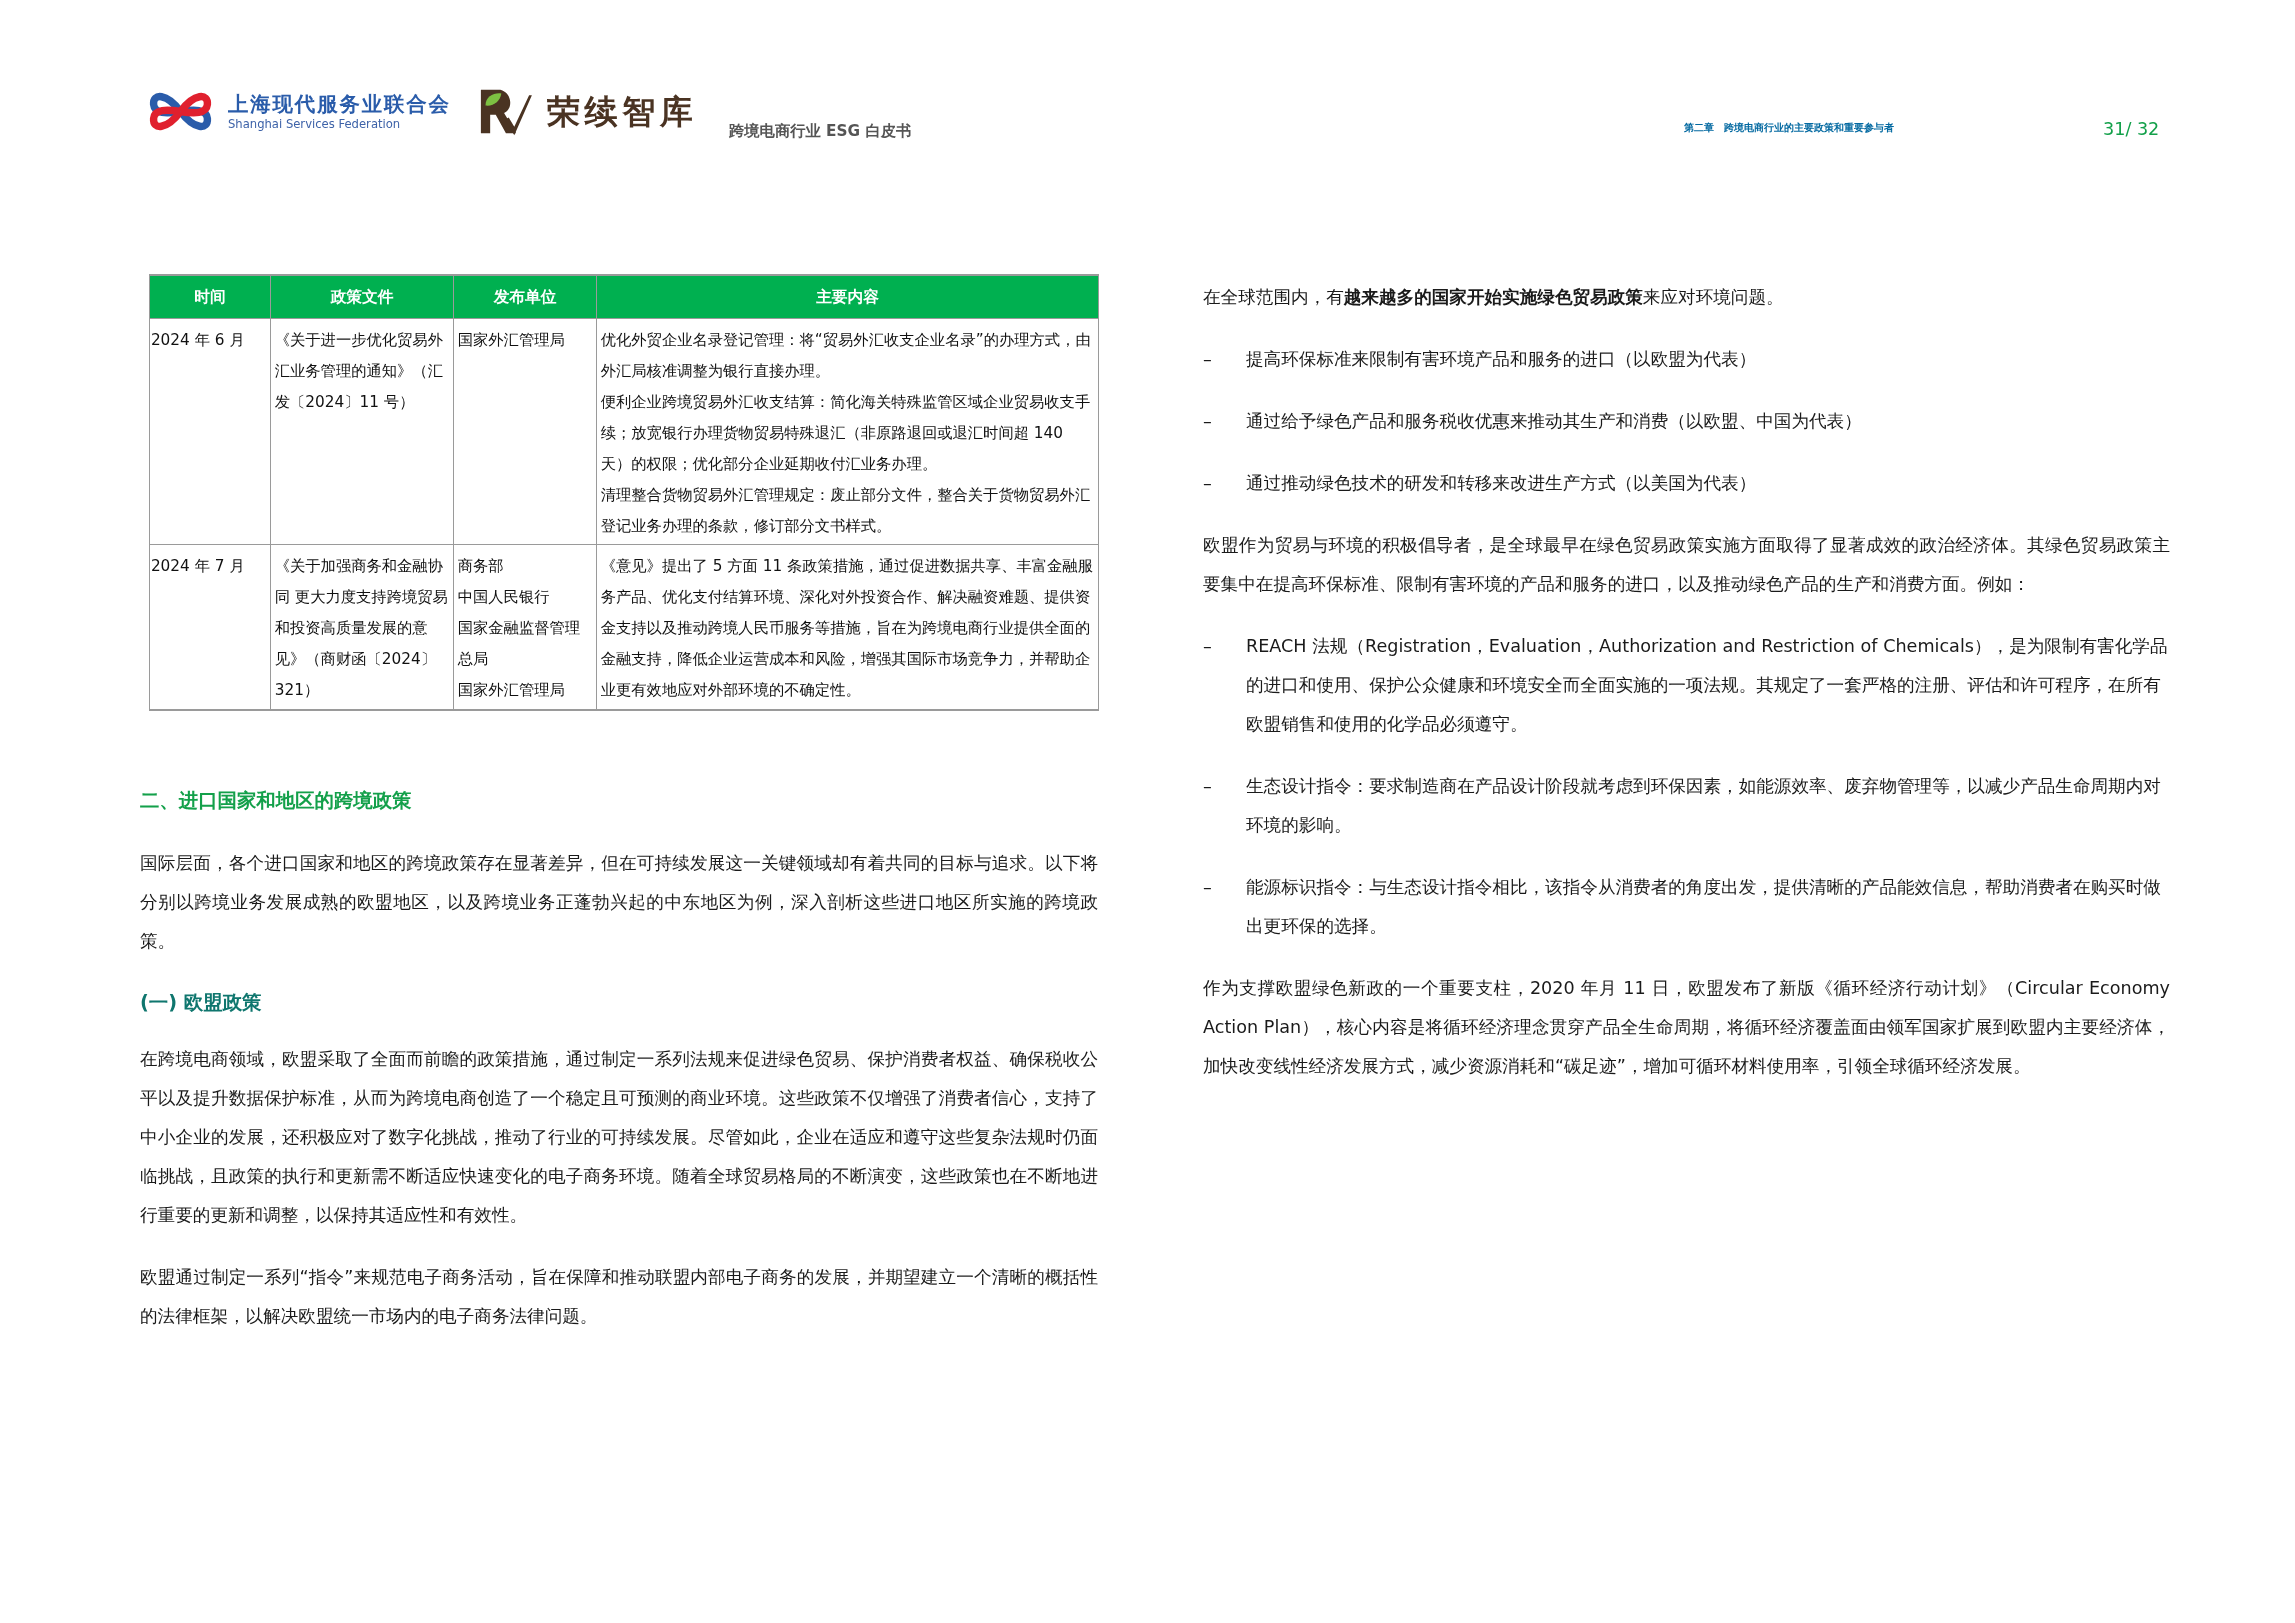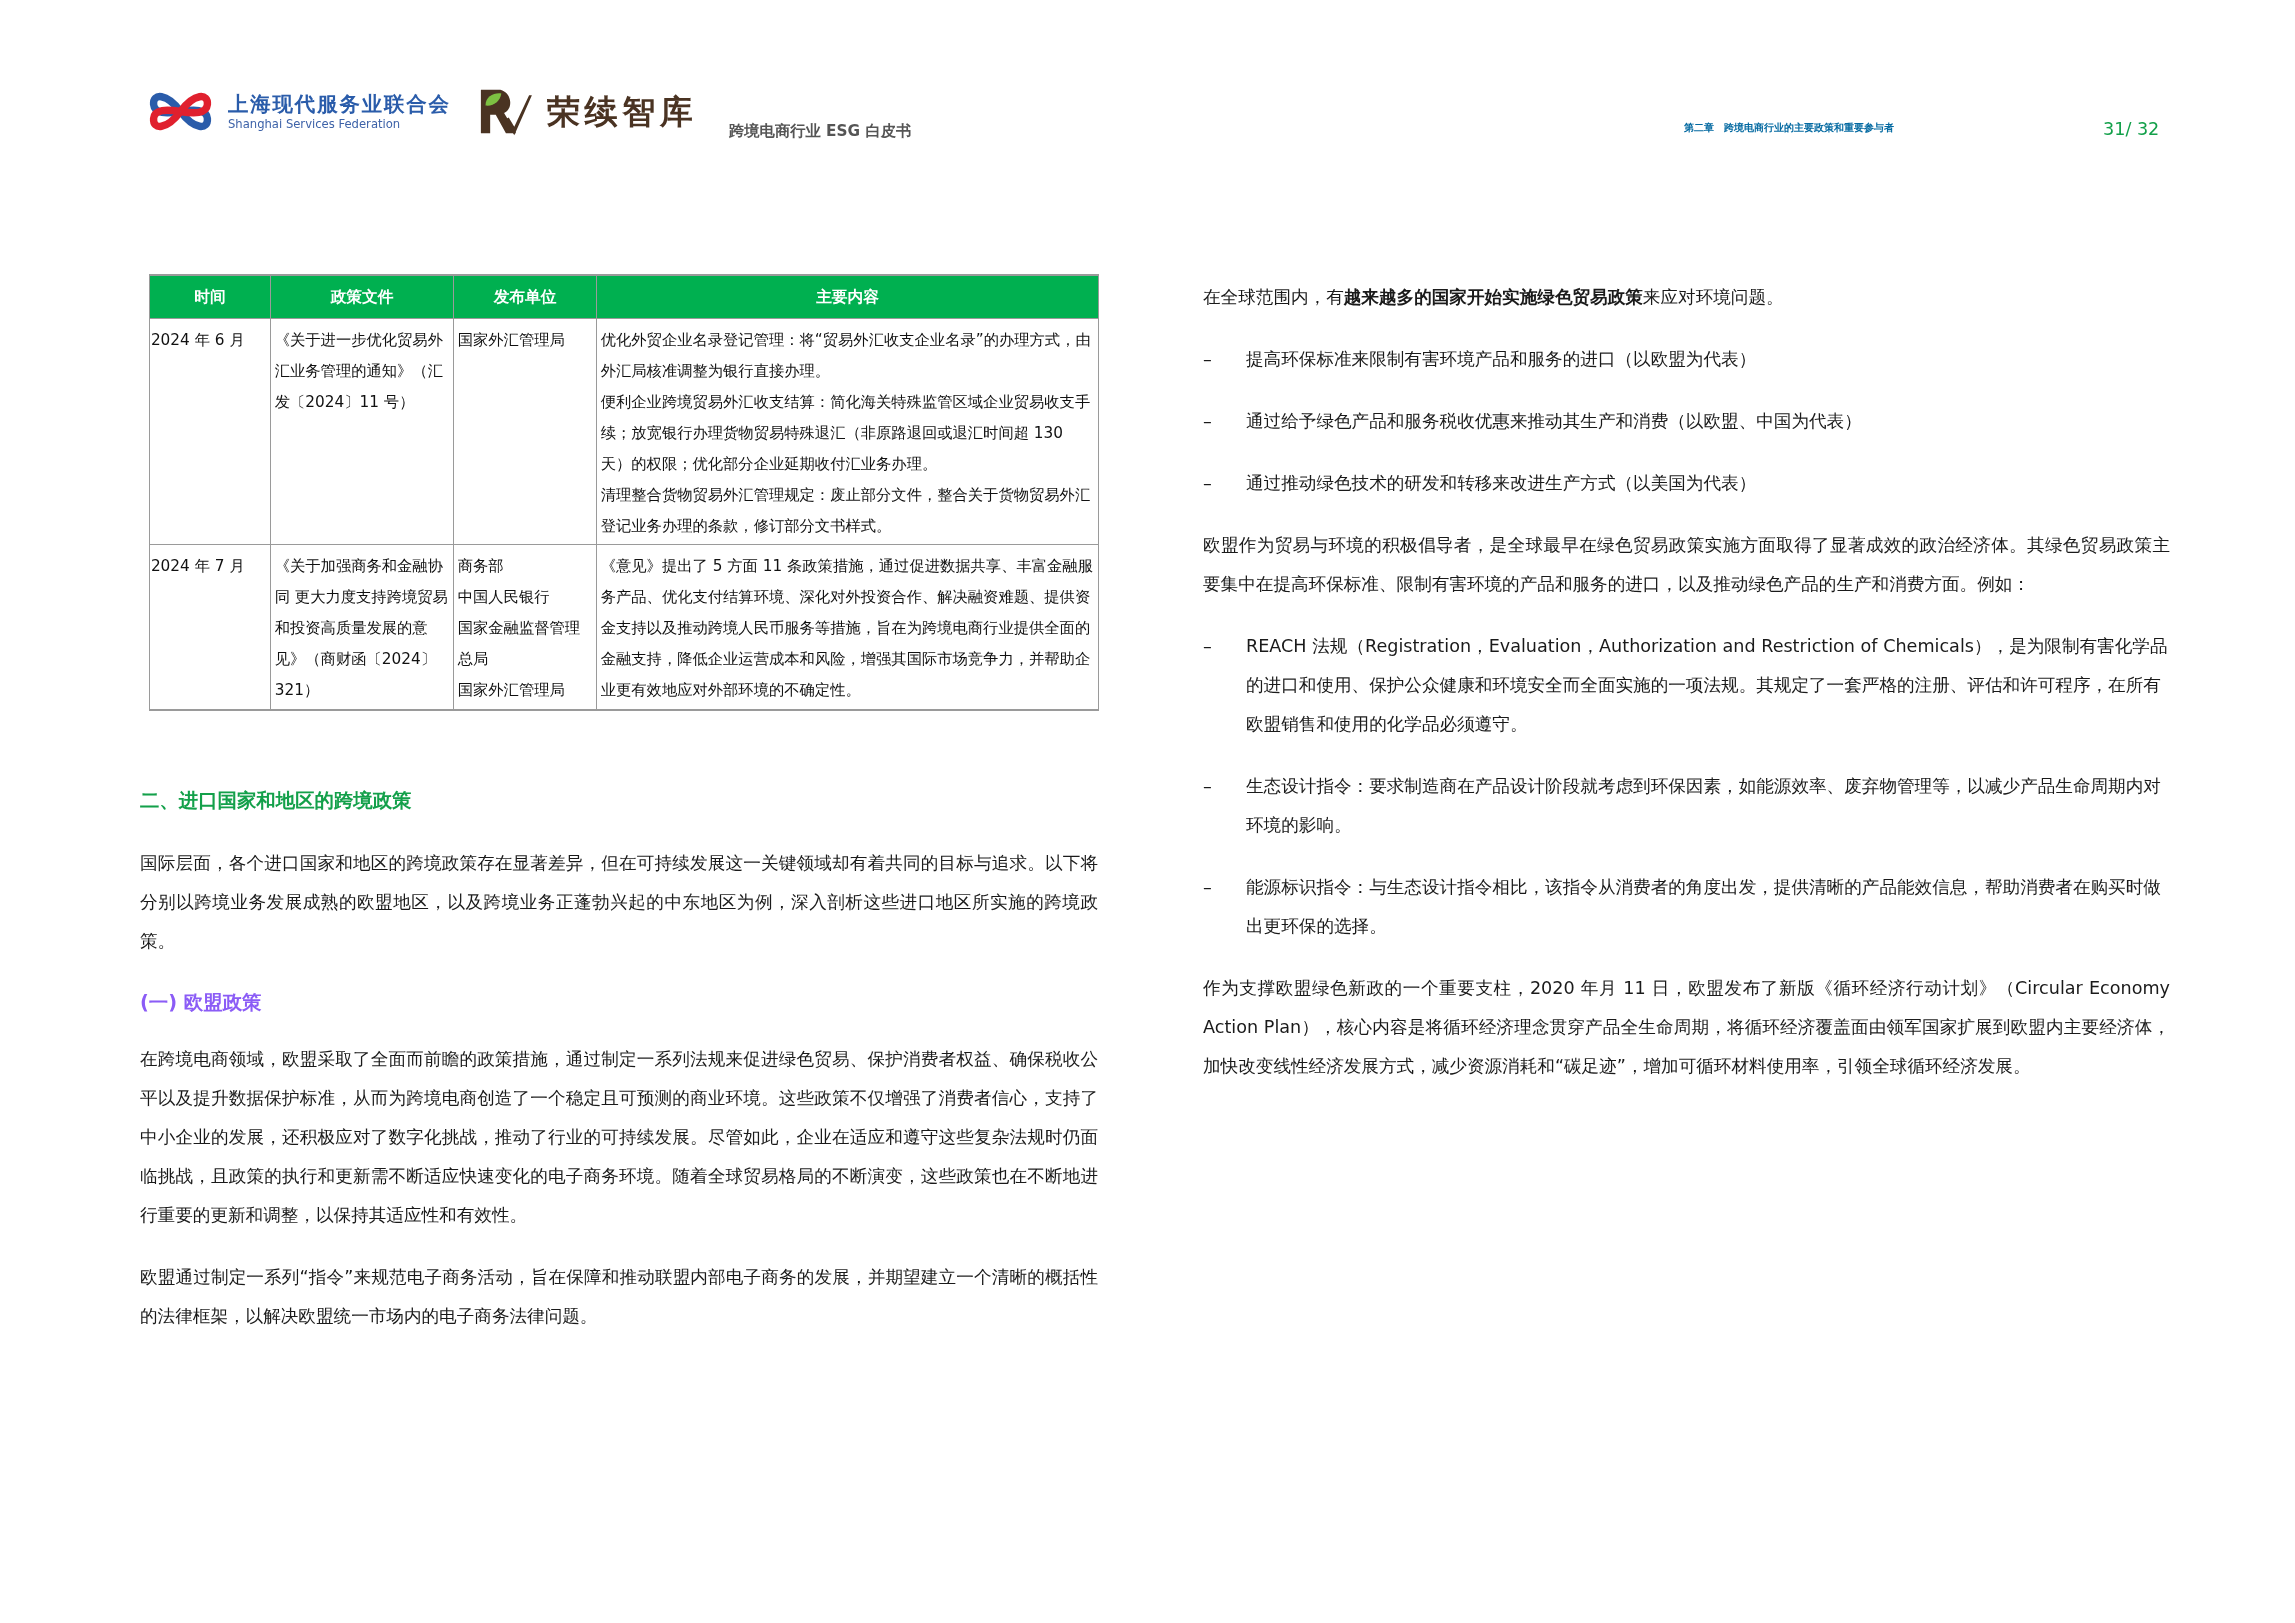--- a/index.html
+++ b/index.html
@@ -36,21 +36,21 @@
   .col-time { width: 121px; }
   .col-doc { width: 183px; }
   .col-issuer { width: 143px; }
   .col-content { width: 502px; }
   .cell-line { display: block; }
 
   
   .col-left { position: absolute; left: 140px; top: 787px; width: 958px; }
   .col-right { position: absolute; left: 1203px; top: 278px; width: 967px; }
   .h2 { font-size: 19.4px; font-weight: bold; color: #13a04a; margin: 0; line-height: 28px; }
-  .h3 { font-size: 19.4px; font-weight: bold; color: #8b5cf6; margin: 0; line-height: 28px; }
+  .h3 { font-size: 19.4px; font-weight: bold; color: #0f766e; margin: 0; line-height: 28px; }
   .para { font-size: 17.6px; line-height: 39px; margin: 0; text-align: justify; }
   .para b { font-weight: bold; }
   .bullet { display: flex; font-size: 17.6px; line-height: 39px; margin: 0; }
   .bullet-dash { width: 43px; flex: none; }
   .bullet-text { flex: 1; }
 </style>
 </head>
 <body>
 
 <div class="header">
@@ -98,21 +98,21 @@
   </thead>
   <tbody>
     <tr>
       <td style="padding-left:0.9px;">2024 年 6 月</td>
       <td>《关于进一步优化贸易外汇业务管理的通知》（汇发〔2024〕11 号）</td>
       <td>
         <span class="cell-line">国家外汇管理局</span>
       </td>
       <td>
         <span class="cell-line">优化外贸企业名录登记管理：将“贸易外汇收支企业名录”的办理方式，由外汇局核准调整为银行直接办理。</span>
-        <span class="cell-line">便利企业跨境贸易外汇收支结算：简化海关特殊监管区域企业贸易收支手续；放宽银行办理货物贸易特殊退汇（非原路退回或退汇时间超 130 天）的权限；优化部分企业延期收付汇业务办理。</span>
+        <span class="cell-line">便利企业跨境贸易外汇收支结算：简化海关特殊监管区域企业贸易收支手续；放宽银行办理货物贸易特殊退汇（非原路退回或退汇时间超 140 天）的权限；优化部分企业延期收付汇业务办理。</span>
         <span class="cell-line">清理整合货物贸易外汇管理规定：废止部分文件，整合关于货物贸易外汇登记业务办理的条款，修订部分文书样式。</span>
       </td>
     </tr>
     <tr class="row-last">
       <td style="padding-left:0.9px;">2024 年 7 月</td>
       <td>《关于加强商务和金融协同 更大力度支持跨境贸易和投资高质量发展的意见》（商财函〔2024〕321）</td>
       <td>
         <span class="cell-line">商务部</span>
         <span class="cell-line">中国人民银行</span>
         <span class="cell-line">国家金融监督管理总局</span>

